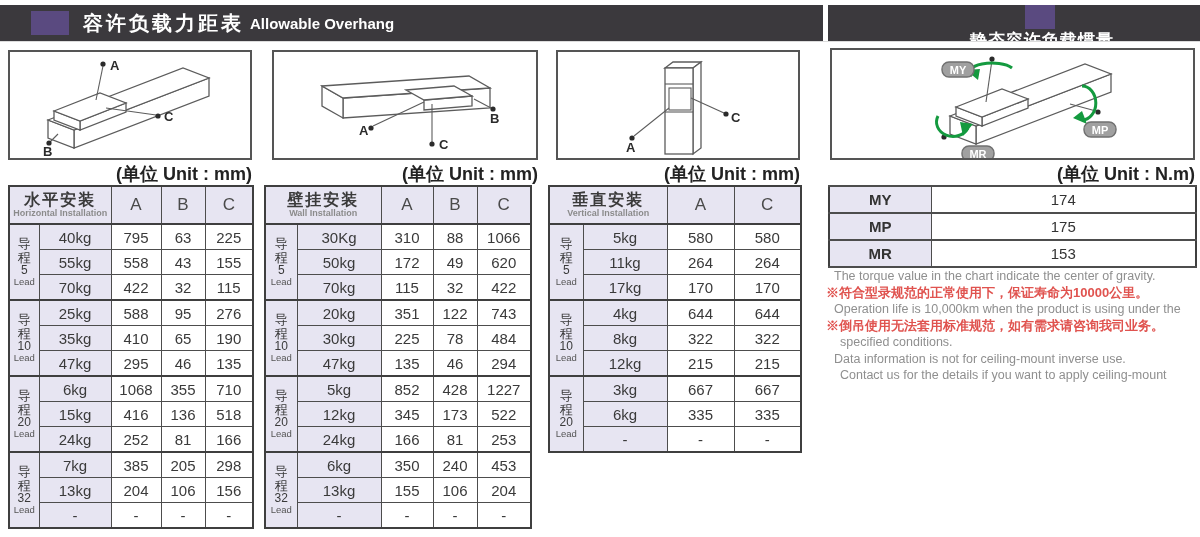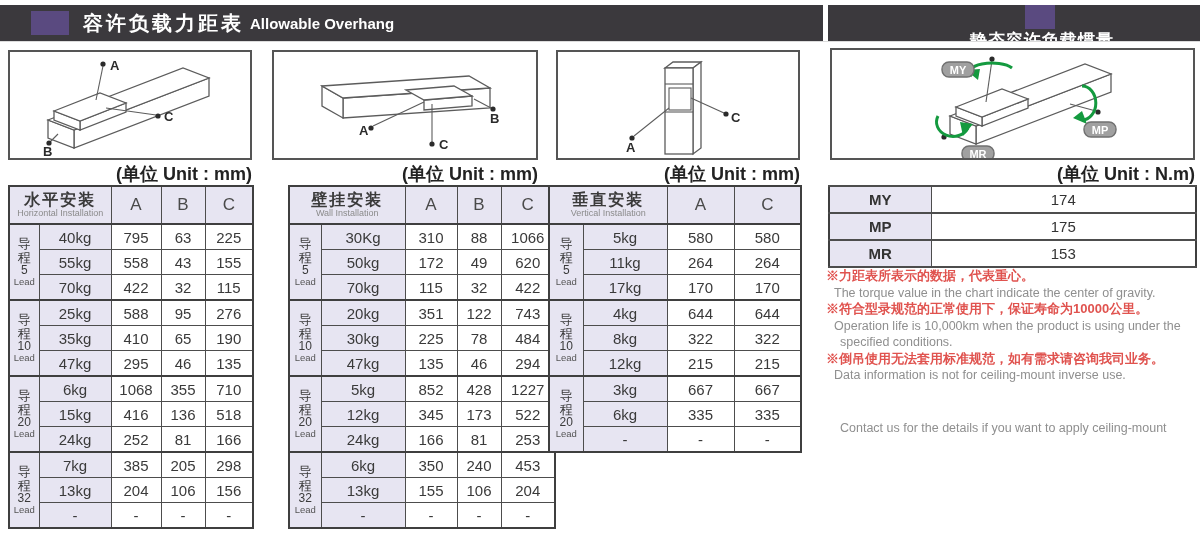--- a/index.html
+++ b/index.html
@@ -41,27 +41,27 @@
   .unit{position:absolute;font-size:18px;font-weight:bold;color:#222;text-align:right;white-space:nowrap;}
   #u1{left:60px;top:162px;width:192px;}
   #u2{left:340px;top:162px;width:198px;}
   #u3{left:600px;top:162px;width:200px;}
   #u4{left:1000px;top:162px;width:195px;}
 
   
   table.spec{position:absolute;border-collapse:collapse;table-layout:fixed;background:#6d28d9;
              border:2px solid #3f3f3f;}
   #t0{left:8px;top:185px;width:244px;}
-  #t1{left:288px;top:185px;width:266px;}
+  #t1{left:264px;top:185px;width:266px;}
   #t2{left:548px;top:185px;width:252px;}
   table.spec th,table.spec td{border:1px solid #4d4d4d;text-align:center;vertical-align:middle;padding:0;overflow:hidden;}
   table.spec thead th{border-bottom:2px solid #3f3f3f;height:36px;background:#e7e5f2;}
   tr.g-top td{border-top:2px solid #3f3f3f;}
   .head-main .hm-cn{font-size:16px;font-weight:bold;letter-spacing:2px;color:#3a3a3a;line-height:1.1;}
-  .head-main .hm-en{font-size:9px;font-weight:normal;color:#8b8b8b;letter-spacing:0;line-height:1.1;}
+  .head-main .hm-en{font-size:9px;font-weight:bold;color:#8b8b8b;letter-spacing:0;line-height:1.1;}
   .col-h{font-size:17px;font-weight:normal;color:#4a4a4a;}
   table.spec td{height:24px;font-size:15px;color:#3a3a3a;}
   td.lead-cell{background:#e7e5f2;line-height:1.05;}
   .lc-cn{font-size:13px;}
   .lc-num{font-size:12px;}
   .lc-en{font-size:9.5px;color:#555;}
   td.w-cell{background:#e7e5f2;}
   td.v-cell{background:#fff;}
 
   
@@ -524,23 +524,22 @@
         <td>175</td>
       </tr>
       <tr>
         <td class="m-label">MR</td>
         <td>153</td>
       </tr>
     </tbody>
   </table>
 
   <div class="notes">
-      <div class="note-line cn" style="padding-left: 0px;">※力距表所表示的数据，代表重心。</div>
       <div class="note-line en" style="padding-left: 8px;">The torque value in the chart indicate the center of gravity.</div>
       <div class="note-line cn" style="padding-left: 0px;">※符合型录规范的正常使用下，保证寿命为10000公里。</div>
       <div class="note-line en" style="padding-left: 8px;">Operation life is 10,000km when the product is using under the</div>
+      <div class="note-line cn" style="padding-left: 0px;">※倒吊使用无法套用标准规范，如有需求请咨询我司业务。</div>
       <div class="note-line en" style="padding-left: 14px;">specified conditions.</div>
-      <div class="note-line cn" style="padding-left: 0px;">※倒吊使用无法套用标准规范，如有需求请咨询我司业务。</div>
       <div class="note-line en" style="padding-left: 8px;">Data information is not for ceiling-mount inverse use.</div>
-      <div class="note-line en" style="padding-left: 14px; margin-top: 36px;">Contact us for the details if you want to apply ceiling-mount</div>
+      <div class="note-line en" style="padding-left: 14px;">Contact us for the details if you want to apply ceiling-mount</div>
     </div>
 
 </div>
 
 </body></html>

